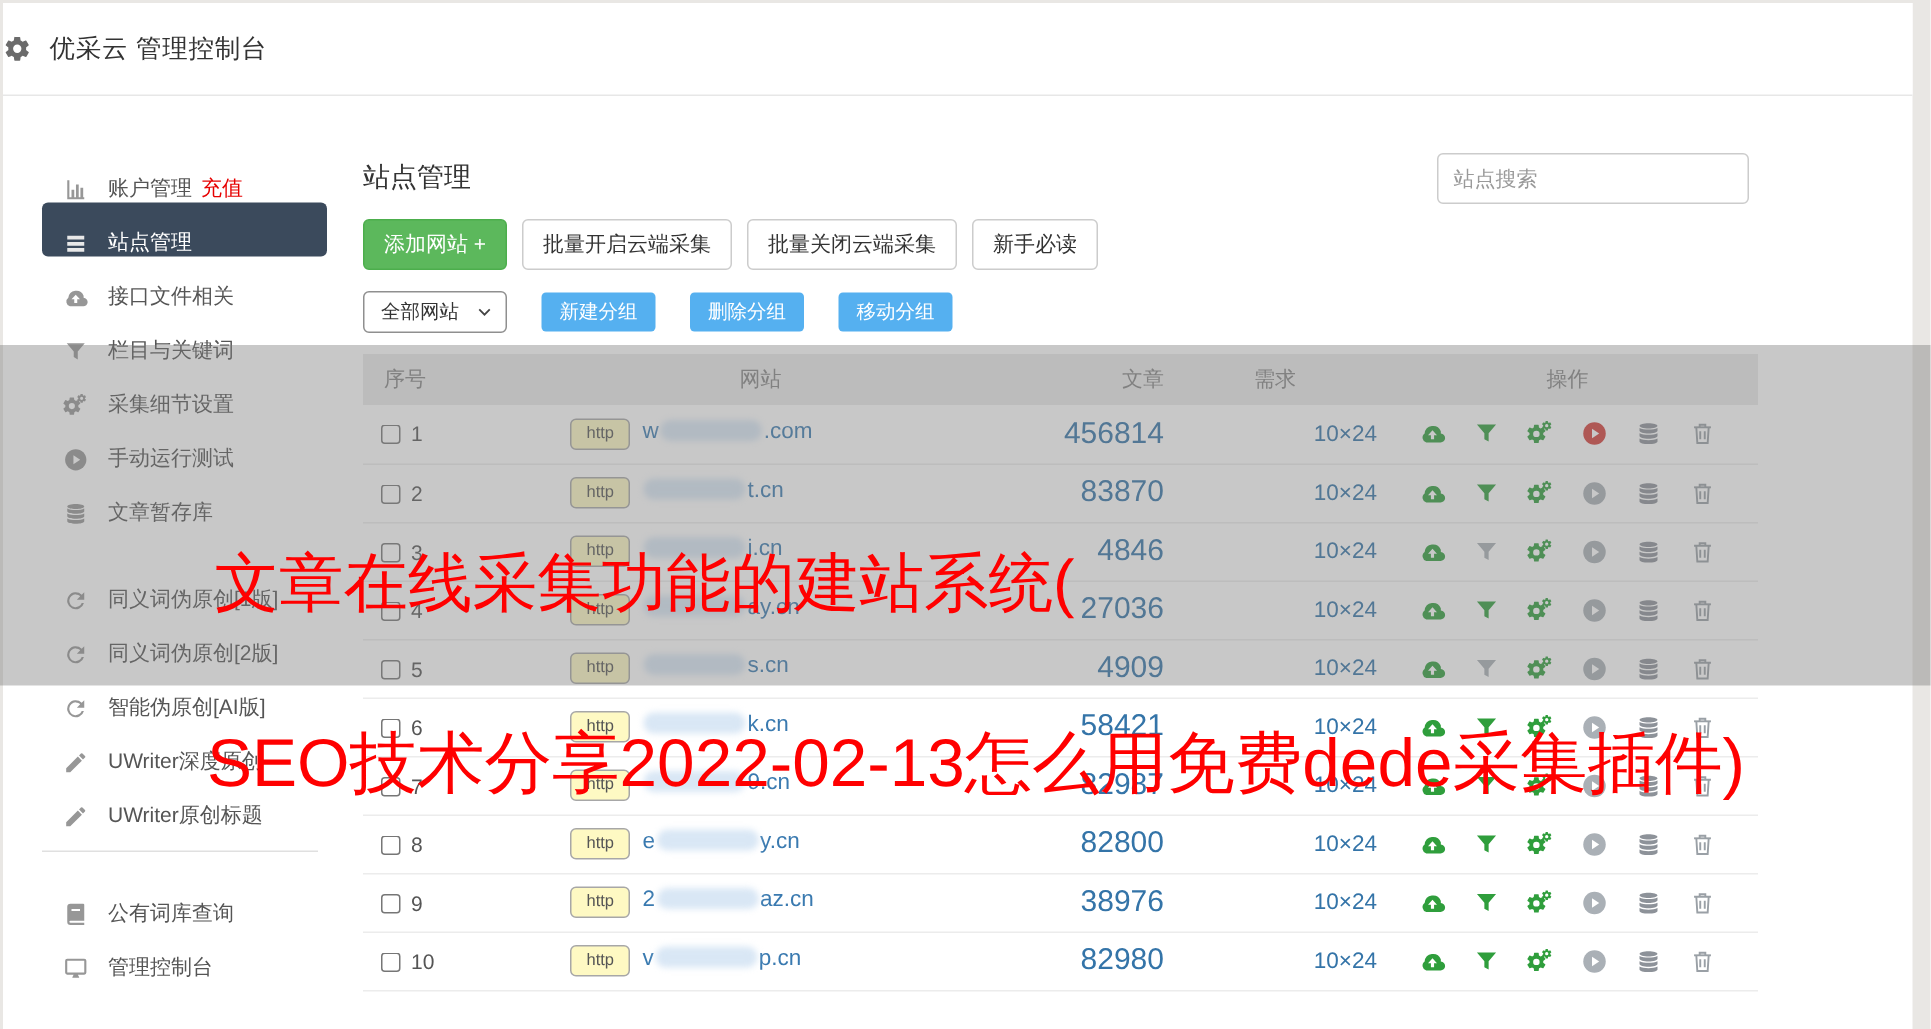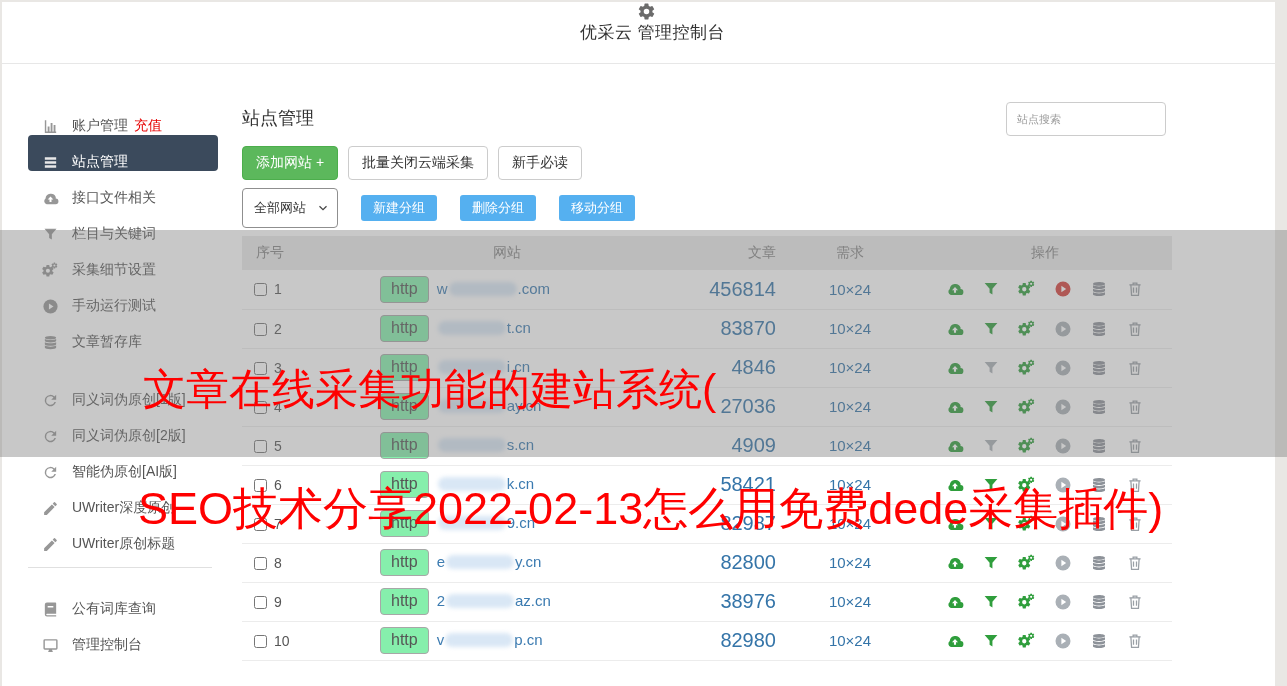--- a/index.html
+++ b/index.html
@@ -1,63 +1,63 @@
 <!DOCTYPE html>
 <html><head>
 <meta charset="utf-8">
 <style>
   * { margin:0; padding:0; box-sizing:border-box; }
   html,body { width:1287px; height:686px; overflow:hidden; }
   body { background:#e9e7e4; font-family:"Liberation Sans","DejaVu Sans",sans-serif; }
   .app { position:absolute; left:2px; top:2px; right:12px; bottom:0; background:#fff; }
 
   
-  .topbar { height:62px; display:flex; align-items:center; padding-left:28px; border-bottom:1px solid #e7e7e7; background:#fff;flex-direction:column; }
+  .topbar { height:62px; display:flex; align-items:center; border-bottom:1px solid #e7e7e7; background:#fff; }
   .topbar .ic { width:19px; height:19px; color:#6b6b6b; margin-right:12px; }
   .topbar h1 { font-size:17px; font-weight:400; color:#333; letter-spacing:.5px; }
 
   
   .sidebar { position:absolute; left:0; top:62px; width:226px; bottom:0; padding:35px 10px 0 26px; }
   .sb-item { height:36px; display:flex; align-items:flex-end; border-radius:4px; padding-left:14px; cursor:pointer; color:#555; font-size:14px; }
   .sb-item .ic { width:17px; height:17px; color:#979797; margin-right:13px; flex:none; }
   .sb-item.active { background:#3b4a5c; color:#fff; }
   .sb-item.active .ic { color:#e8e8e8; }
   .sb-item .extra { color:#e60000; margin-left:6px; }
   .sb-gap { height:22px; }
   .sb-divider { height:1px; background:#e0e0e0; margin:14px 6px 14px 0; }
 
   
   .main { position:absolute; left:240px; top:62px; width:930px; bottom:0; padding-top:42px; }
   .page-title { font-size:18px; font-weight:400; color:#333; margin-bottom:16px; }
   .btn-row { display:flex; align-items:center; gap:10px; height:34px; }
   .btn { height:34px; display:inline-flex; align-items:center; padding:0 13px; font-size:14px; border-radius:4px; cursor:pointer; background:#fff; border:1px solid #ccc; color:#333; }
   .btn.green { background:#5cb85c; border-color:#4cae4c; color:#fff; }
   .row2 { margin-top:14px; height:28px; display:flex; align-items:center; gap:11px; }
-  .select { width:96px; height:40px; border:1px solid #8f8f8f; border-radius:4px; display:flex; align-items:center; justify-content:space-between; padding:0 8px 0 11px; font-size:13px; color:#333; cursor:pointer; background:#fff; }
+  .select { width:96px; height:28px; border:1px solid #8f8f8f; border-radius:4px; display:flex; align-items:center; justify-content:space-between; padding:0 8px 0 11px; font-size:13px; color:#333; cursor:pointer; background:#fff; }
   .select .ic { width:12px; height:12px; color:#444; }
   .btn-blue { height:26px; display:inline-flex; align-items:center; padding:0 12px; font-size:13px; color:#fff; background:#55b0f0; border-radius:3px; cursor:pointer;margin-left:12px; }
-  .search { position:absolute; top:38px; right:6px; width:160px; height:34px; border:1px solid #ccc; border-radius:4px; padding:0 10px; font-size:11px; color:#333; outline:none; }
+  .search { position:absolute; top:38px; right:6px; width:208px; height:34px; border:1px solid #ccc; border-radius:4px; padding:0 10px; font-size:14px; color:#333; outline:none; }
   .search::placeholder { color:#9a9a9a; }
 
   
   table { margin-top:14px; width:930px; border-collapse:collapse; table-layout:fixed; }
   thead th { height:34px; background:#eaeaea; color:#858585; font-weight:400; font-size:14px; }
   th.c-index { width:90px; text-align:left; padding-left:14px; }
   th.c-site { width:350px; }
   th.c-art { width:100px; text-align:right; padding-right:6px; }
   th.c-dem { width:136px; }
   th.c-act { width:254px; }
   tbody td { height:39px; border-bottom:1px solid #ececec; font-size:14px; color:#555; }
   td.t-index { padding-left:12px; }
   td.t-index input { vertical-align:-2px; margin-right:7px; }
-  .http-badge { display:inline-block; border:1px solid #a7a7a7; border-radius:4px; padding:3px 10px 4px; font-size:16px; color:#555; margin:0 8px 0 48px; background:#86efac; }
+  .http-badge { display:inline-block; border:1px solid #a7a7a7; border-radius:4px; padding:3px 10px 4px; font-size:11px; color:#555; margin:0 8px 0 48px; background:#fef9c3; }
   .domain { color:#3a7ab0; font-size:15px; }
   .blurbit { display:inline-block; width:68px; height:14px; border-radius:7px; background:#d9e7f5; vertical-align:-2px; margin:0 1px; filter:blur(2px); }
   td.t-art { text-align:right; padding-right:6px; color:#3474a8; font-size:20px; }
-  td.t-dem { text-align:center; color:#3474a8; font-size:15px; }
+  td.t-dem { text-align:right; color:#3474a8; font-size:15px; }
   td.t-act { text-align:center; }
   .act { display:inline-block; width:18px; height:18px; margin:0 9px; vertical-align:middle; cursor:pointer; }
   .act svg, .ic svg { width:100%; height:100%; display:block; }
   .g { color:#2f9e3c; } .gy { color:#aab0b6; } .rd { color:#d43f3a; }
   .dbc { color:#8d9299; } .tr-c { color:#9aa0a6; }
 
   
   .band { position:absolute; left:0; top:230px; width:1287px; height:227px; background:rgba(123,123,123,.42); z-index:50; pointer-events:none; }
   .wm { position:absolute; z-index:60; color:#ff0000; white-space:nowrap; pointer-events:none; line-height:1; }
   .wm1 { left:143px; top:368px; font-size:43px; }
@@ -200,20 +200,21 @@
         </span>
         <span>管理控制台</span>
       </div>
     </div>
 
   <div class="main">
     <div class="page-title">站点管理</div>
 
     <div class="btn-row">
       <span class="btn green">添加网站 +</span>
+      <span class="btn">批量开启云端采集</span>
       <span class="btn">批量关闭云端采集</span>
       <span class="btn">新手必读</span>
     </div>
 
     <div class="row2">
       <span class="select">
         <span>全部网站</span>
         <span class="ic">
             <svg viewBox="0 0 24 24" fill="currentColor" xmlns="http://www.w3.org/2000/svg">
               <path fill="none" stroke="currentColor" stroke-width="2.4" d="M5 8.5l7 7 7-7"></path>

